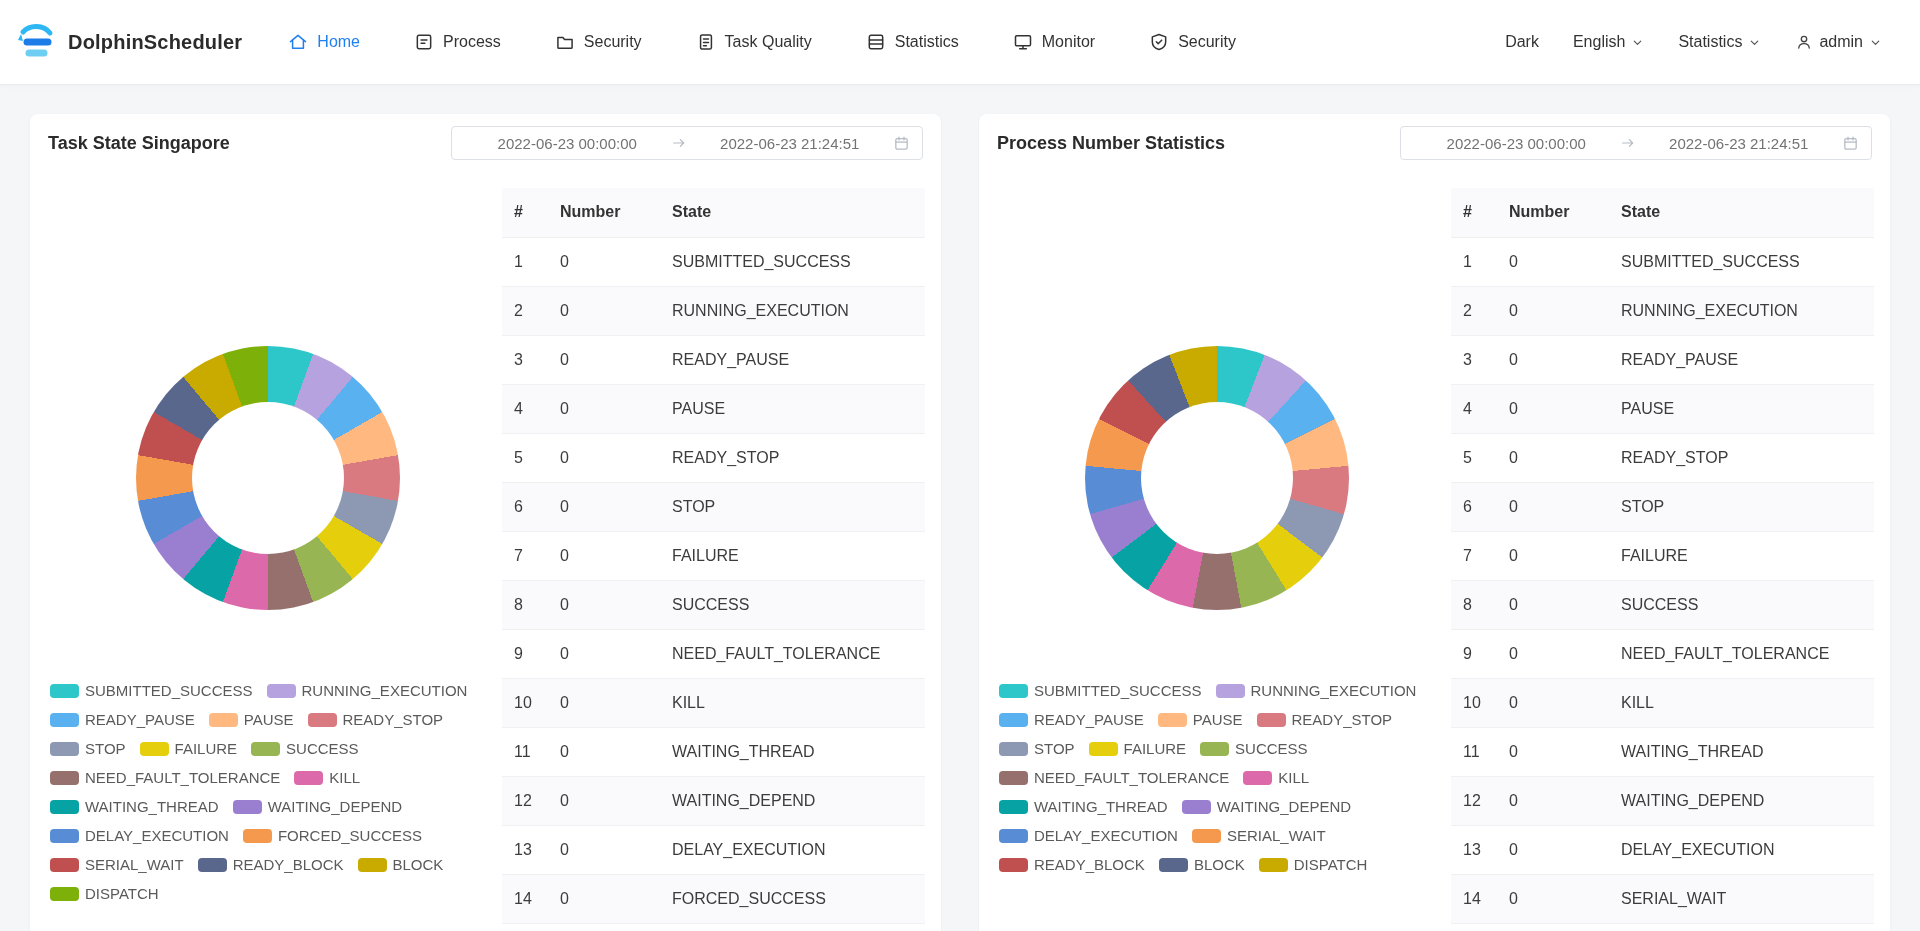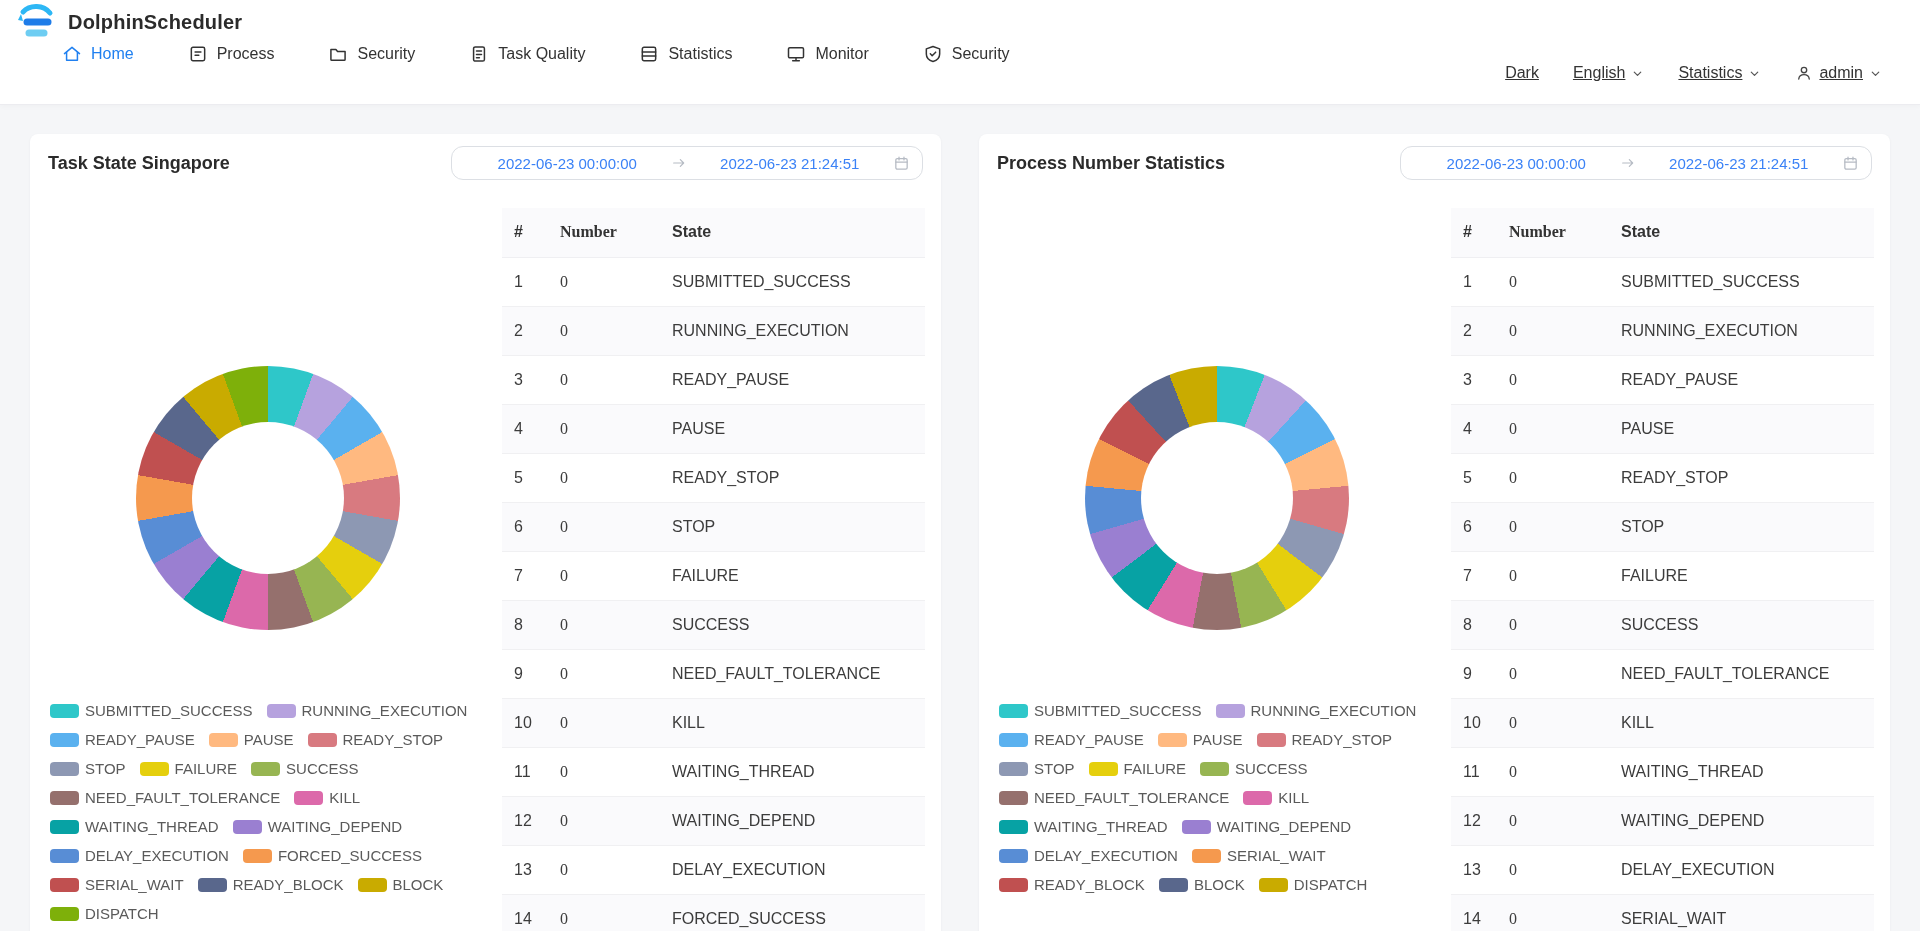--- a/index.html
+++ b/index.html
@@ -5,41 +5,40 @@
   * { box-sizing: border-box; margin: 0; padding: 0; }
   html, body { width: 1920px; height: 931px; overflow: hidden; }
   body {
     font-family: "Liberation Sans", "DejaVu Sans", sans-serif;
     background: #f5f6f8;
     color: #333;
   }
 
   
   .topnav {
-    height: 104px;
+    height: 84px;
     background: #fff;
     display: flex;
-    align-items: flex-start;
+    align-items: center;
     padding: 0 38px 0 16px;
     box-shadow: 0 1px 0 #ececf0, 0 2px 6px rgba(0,0,0,.03);
     position: relative;
     z-index: 2;
-    flex-direction: column;
   }
   .brand { display: flex; align-items: center; gap: 8px; cursor: pointer; }
   .brand-name { font-size: 20px; font-weight: 600; color: #2b2b2b; letter-spacing: .2px; }
   .nav-menu { display: flex; align-items: center; list-style: none; margin-left: 46px; gap: 54px; }
   .nav-item {
     display: flex; align-items: center; gap: 9px;
     font-size: 16px; color: #333; cursor: pointer; white-space: nowrap;
   }
   .nav-item svg { stroke: currentColor; }
   .nav-item.active { color: #2080f0; font-weight: 500; }
   .nav-right { margin-left: auto; display: flex; align-items: center; gap: 34px; font-size: 16px; color: #333; }
-  .nav-right .ctrl { display: flex; align-items: center; gap: 6px; cursor: pointer; white-space: nowrap; text-decoration: underline; }
+  .nav-right .ctrl { display: flex; align-items: center; gap: 6px; cursor: pointer; white-space: nowrap; }
   .chev { stroke: #555; }
 
   
   .main {
     padding: 30px 30px 0 30px;
     display: grid;
     grid-template-columns: 1fr 1fr;
     gap: 38px;
   }
   .card {
@@ -52,24 +51,24 @@
     height: 58px;
     display: flex;
     align-items: center;
     justify-content: space-between;
     padding: 0 18px;
   }
   .card-title { font-size: 18px; font-weight: 700; color: #2b2b2b; }
   .daterange {
     width: 472px; height: 34px;
     border: 1px solid #dcdfe4;
-    border-radius: 12px;
+    border-radius: 4px;
     display: flex; align-items: center; justify-content: space-between;
     padding: 0 12px;
-    font-size: 15px; color: #3b82f6;
+    font-size: 15px; color: #737373;
     background: #fff; cursor: pointer;
   }
   .daterange .dval { flex: 1; text-align: center; white-space: nowrap; }
   .arrow-icon, .cal-icon { stroke: #b6bbc4; flex: 0 0 auto; }
 
   .card-body { display: flex; gap: 12px; padding: 16px 16px 20px 16px; }
   .chart-col { width: 444px; flex: 0 0 auto; }
   .table-col { flex: 1; min-width: 0; }
 
   
@@ -101,21 +100,21 @@
     text-align: left; font-weight: 700; color: #333;
     background: #fafafc; height: 49px; padding: 0 12px;
     border-bottom: 1px solid #efeff2;
     white-space: nowrap;
   }
   table.stats td {
     height: 49px; padding: 0 12px; color: #3c3c3c;
     border-bottom: 1px solid #f0f0f2; white-space: nowrap;
   }
   table.stats th.c-idx, table.stats td:first-child { width: 46px; }
-  table.stats th.c-num, table.stats td:nth-child(2) { width: 112px; font-family: Liberation Serif, serif; }
+  table.stats th.c-num, table.stats td:nth-child(2) { width: 112px; }
   table.stats tbody tr:nth-child(even) { background: #fafafc; }
 </style>
 </head>
 <body>
 
 <header class="topnav">
   <div class="brand">
     <span style="display:inline-flex">
       <svg width="44" height="44" viewBox="0 0 44 44" fill="none">
         <path d="M7 12 a17 15 0 0 1 27 1" stroke="#2db7f5" stroke-width="5" stroke-linecap="round"></path>

